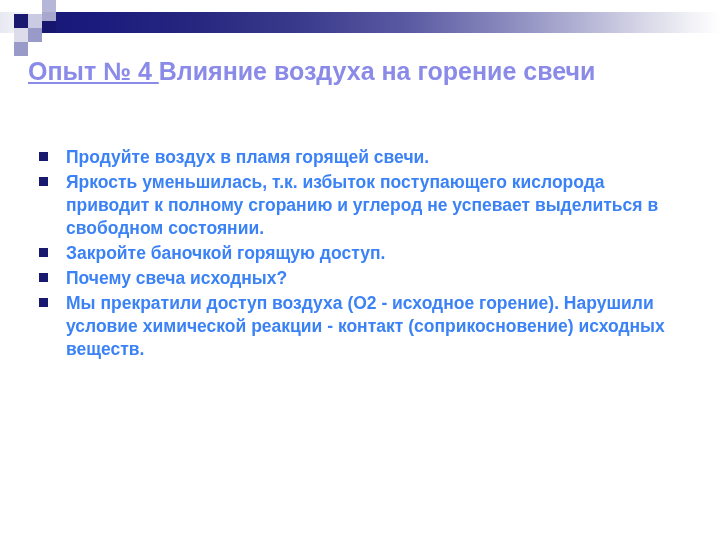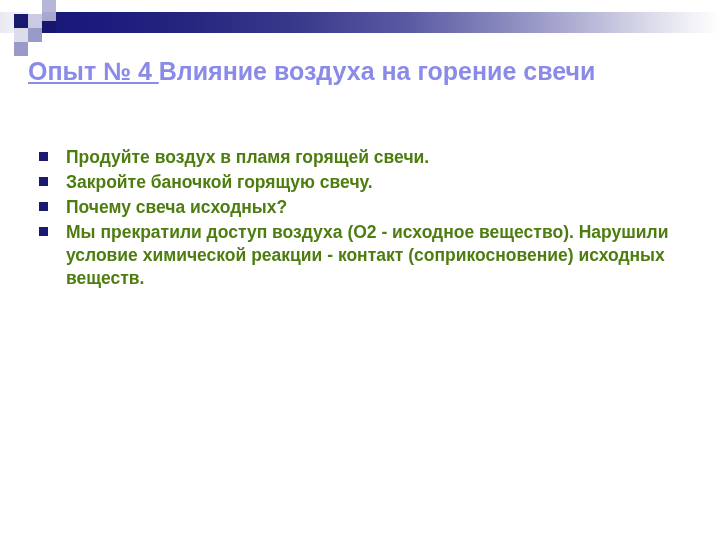--- a/index.html
+++ b/index.html
@@ -93,21 +93,21 @@
     list-style: none;
     margin: 0;
     padding: 0;
   }
   .bullet-row {
     position: relative;
     padding-left: 30px;
     margin-bottom: 2px;
     font-size: 17.5px;
     font-weight: bold;
-    color: #4d7c0f;
+    color: #3b82f6;
     line-height: 23px;
   }
   .bullet-marker {
     position: absolute;
     left: 3px;
     top: 6px;
     width: 9px;
     height: 9px;
     background: #191970;
   }
@@ -138,25 +138,29 @@
 
   <div id="title"><span id="title-underlined">Опыт № 4 </span><span id="title-rest">Влияние воздуха на горение свечи</span></div>
 
   <ul id="body-list">
       <li class="bullet-row">
         <span class="bullet-marker" style="background: rgb(25, 25, 112);"></span>
         <span class="bullet-text">Продуйте воздух в пламя горящей свечи.</span>
       </li>
       <li class="bullet-row">
         <span class="bullet-marker" style="background: rgb(25, 25, 112);"></span>
-        <span class="bullet-text">Закройте баночкой горящую свечу.</span>
+        <span class="bullet-text">Яркость уменьшилась, т.к. избыток поступающего кислорода приводит к полному сгоранию и углерод не успевает выделиться в свободном состоянии.</span>
+      </li>
+      <li class="bullet-row">
+        <span class="bullet-marker" style="background: rgb(25, 25, 112);"></span>
+        <span class="bullet-text">Закройте баночкой горящую доступ.</span>
       </li>
       <li class="bullet-row">
         <span class="bullet-marker" style="background: rgb(25, 25, 112);"></span>
         <span class="bullet-text">Почему свеча исходных?</span>
       </li>
       <li class="bullet-row">
         <span class="bullet-marker" style="background: rgb(25, 25, 112);"></span>
-        <span class="bullet-text">Мы прекратили доступ воздуха (O2 - исходное вещество). Нарушили условие химической реакции - контакт (соприкосновение) исходных веществ.</span>
+        <span class="bullet-text">Мы прекратили доступ воздуха (O2 - исходное горение). Нарушили условие химической реакции - контакт (соприкосновение) исходных веществ.</span>
       </li>
     </ul>
 
 </div>
 
 </body></html>

